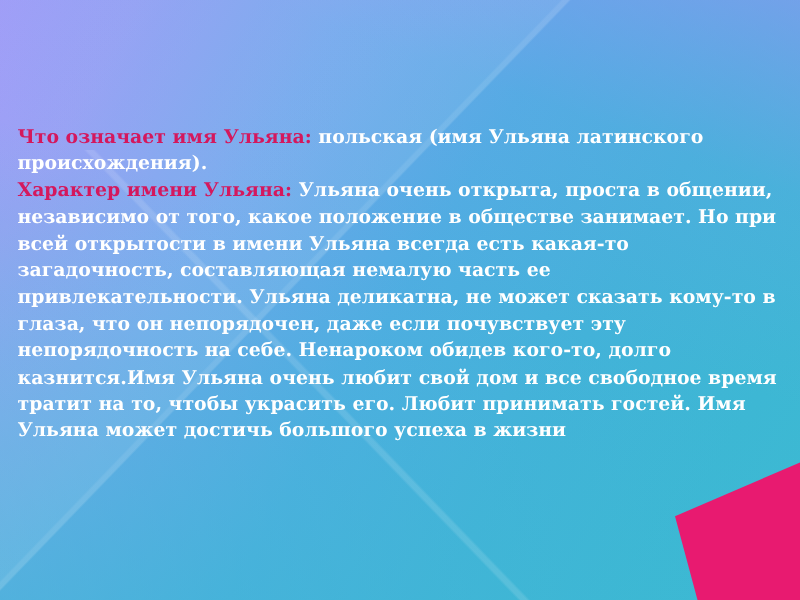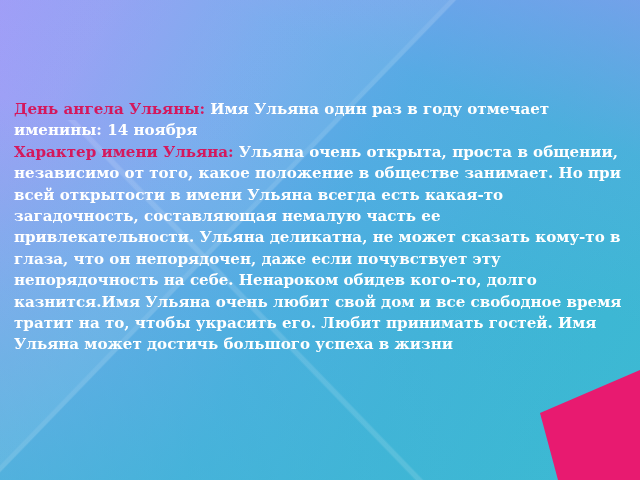--- a/index.html
+++ b/index.html
@@ -138,20 +138,20 @@
 
   <div id="corner-wedge">
     <svg viewBox="0 0 100 135" preserveAspectRatio="none">
       <polygon points="0,68 100,25 100,135 18,135" fill="#e81a70"></polygon>
     </svg>
   </div>
 
 
   <div id="body-text">
 
+    <p><span class="lead">Что означает имя Ульяна:</span><span> польская (имя Ульяна латинского происхождения).</span></p>
 
-    <p><span class="lead">День ангела Ульяны:</span><span> Имя Ульяна один раз в году отмечает именины: 14  ноября</span></p>
 
     <p><span class="lead">Характер имени Ульяна:</span><span> Ульяна очень открыта, проста в общении, независимо от того, какое положение в обществе занимает. Но при всей открытости в имени Ульяна всегда есть какая-то загадочность, составляющая немалую часть ее привлекательности. Ульяна деликатна, не может сказать кому-то в глаза, что он непорядочен, даже если почувствует эту непорядочность на себе. Ненароком обидев кого-то, долго казнится.Имя Ульяна очень любит свой дом и все свободное время тратит на то, чтобы украсить его. Любит принимать гостей. Имя Ульяна может достичь большого успеха в жизни</span></p>
 
   </div>
 
 </div>
 
 </body></html>

